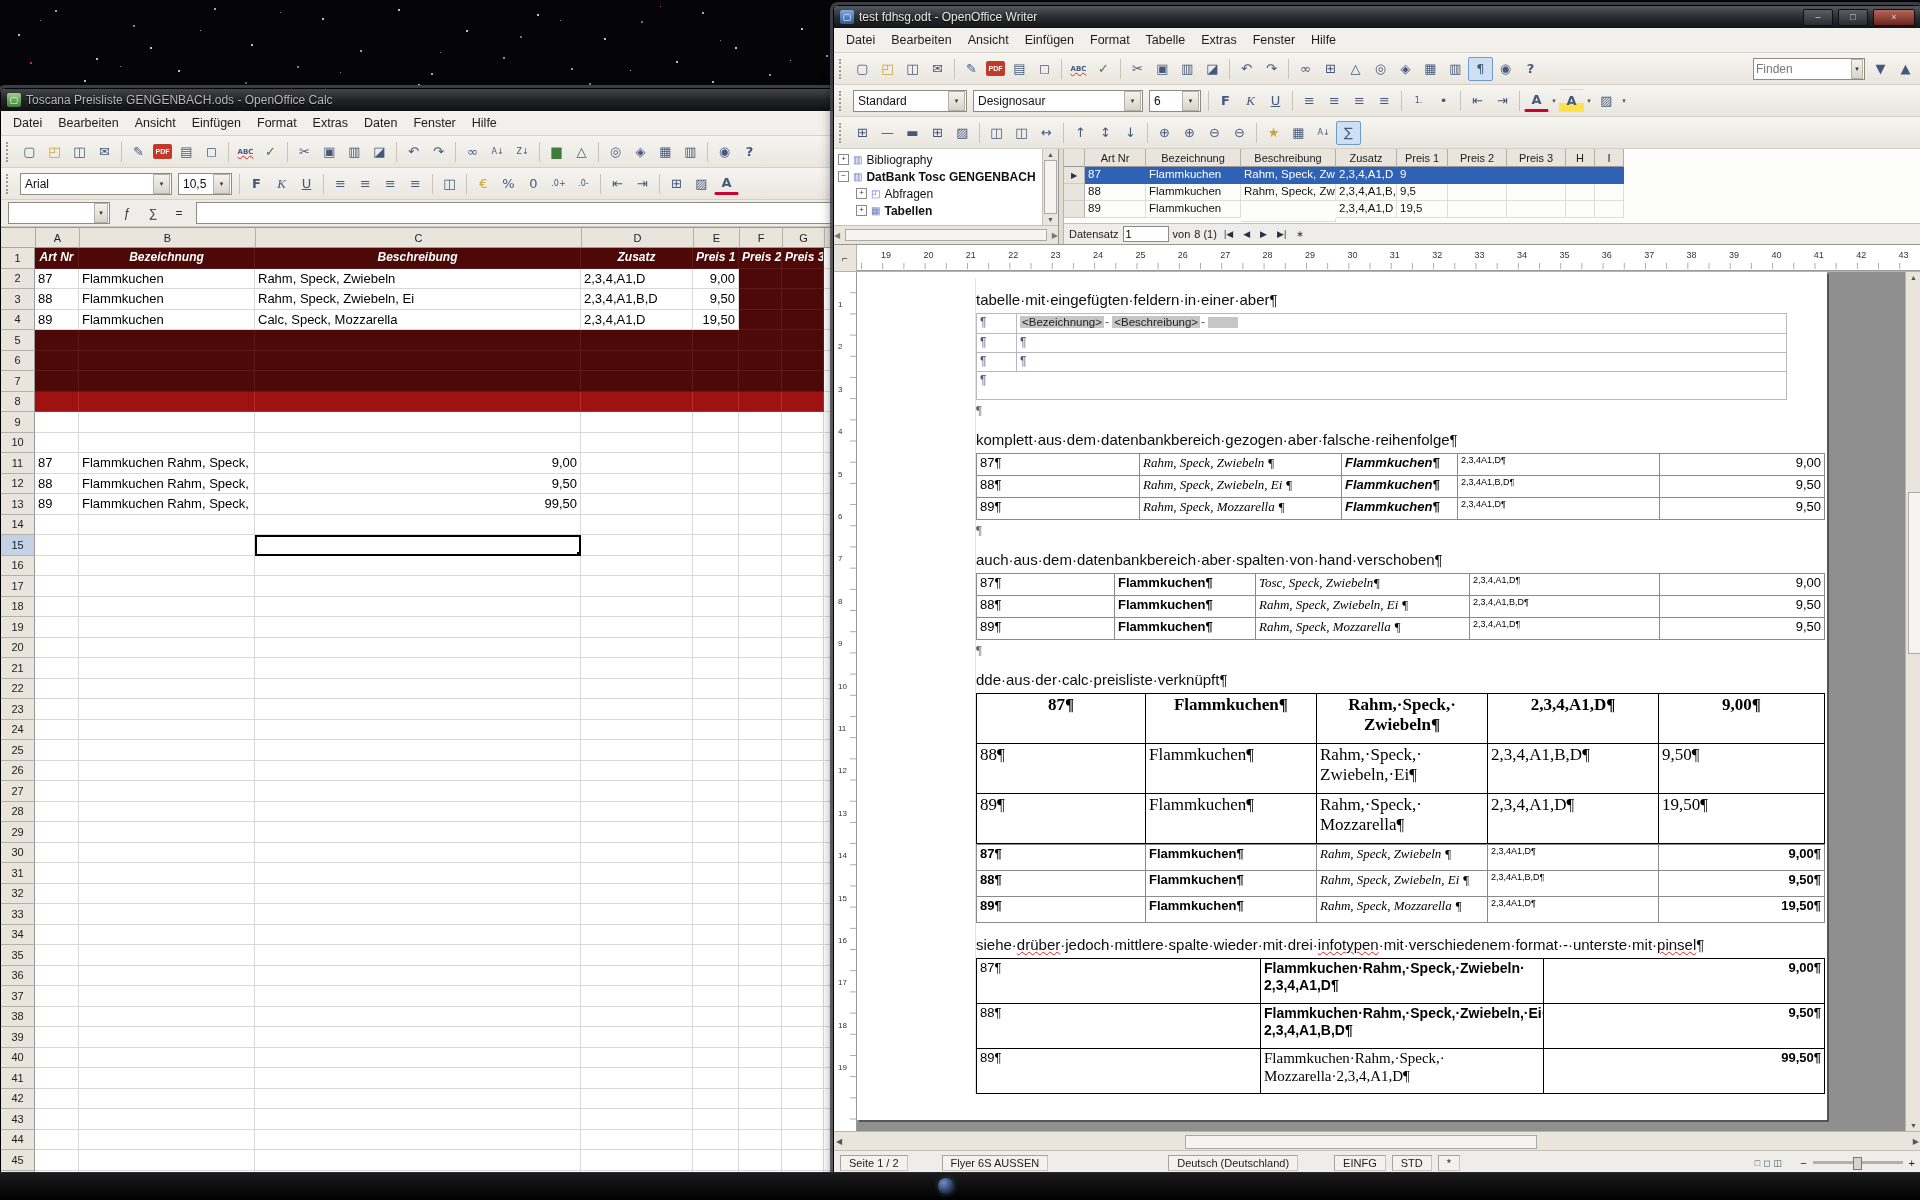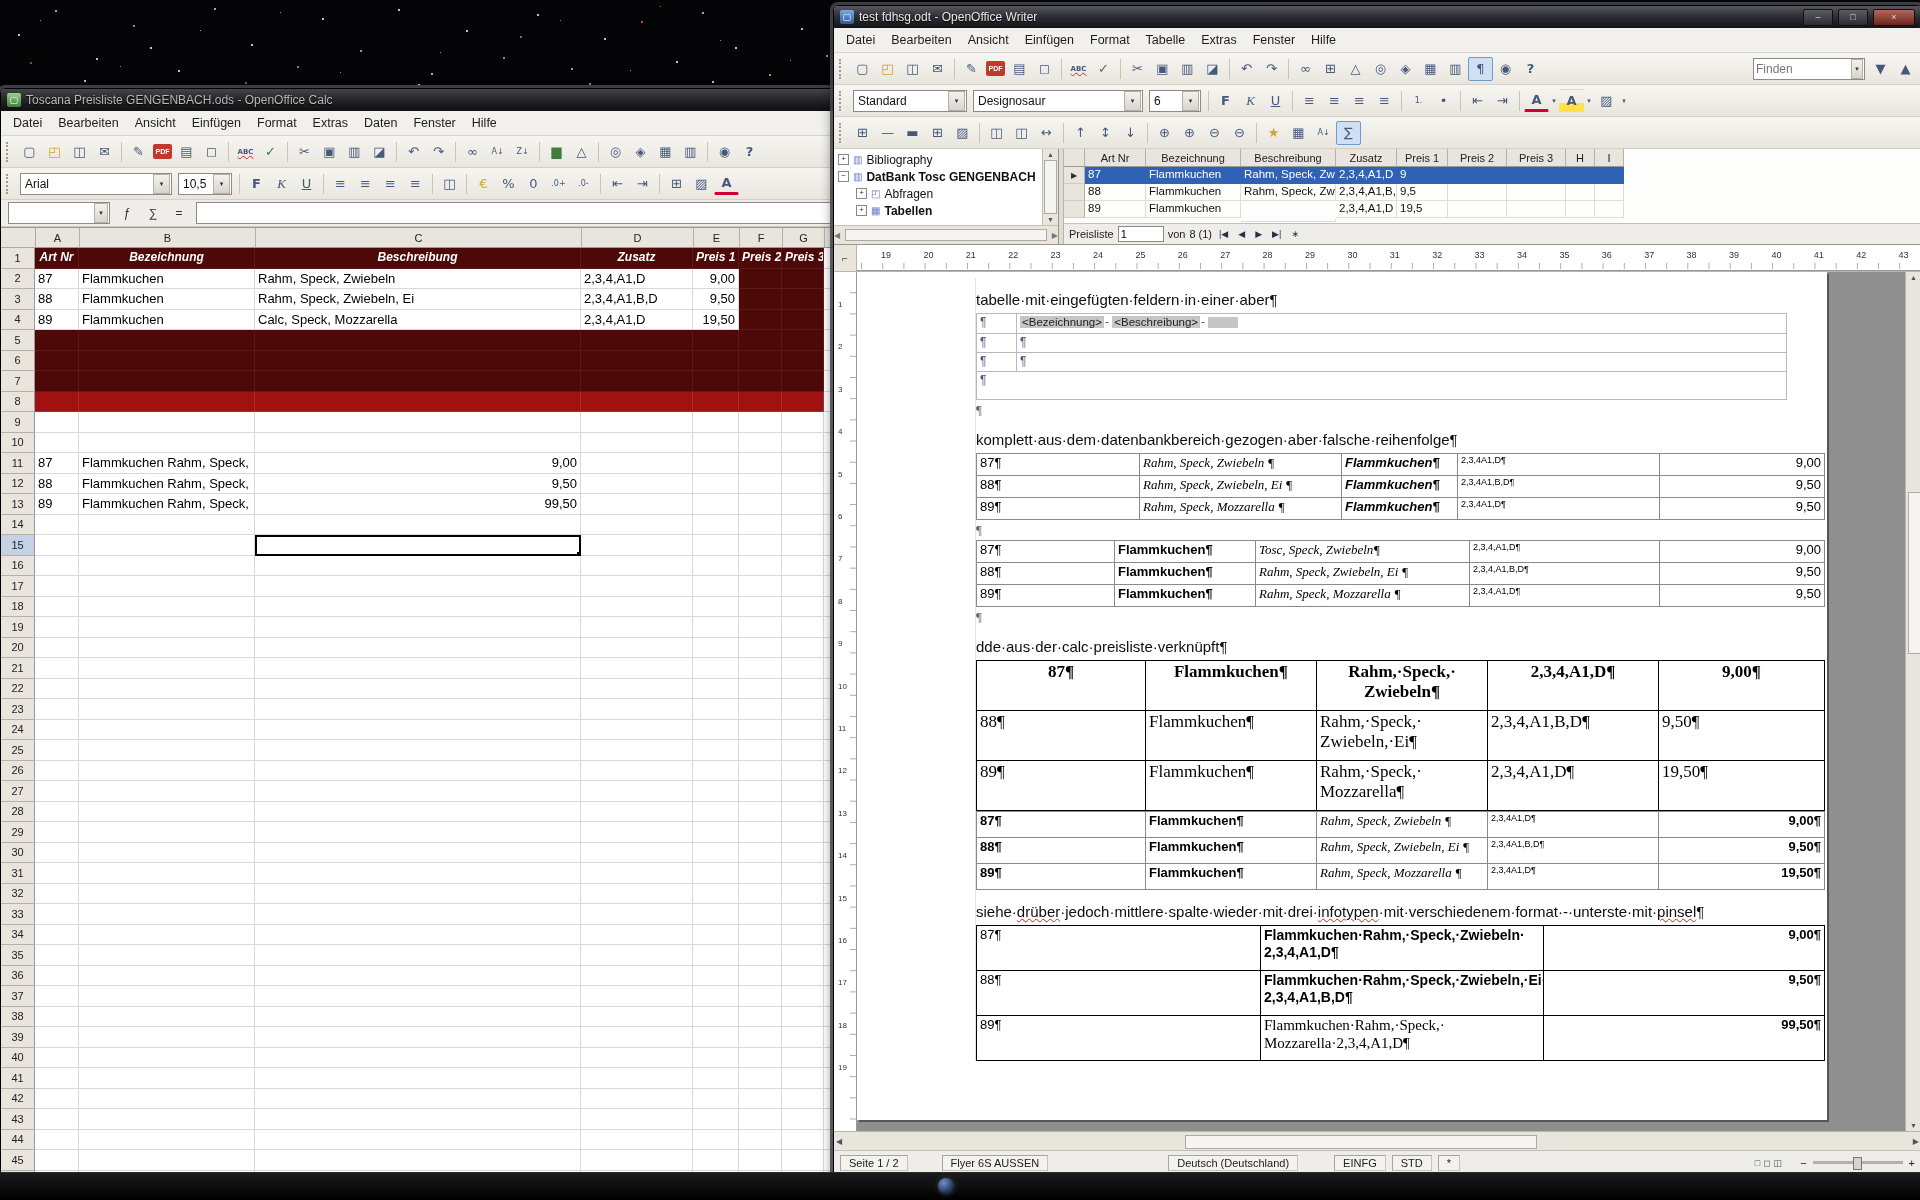--- a/index.html
+++ b/index.html
@@ -1191,21 +1191,21 @@
             <div class="dg-cell" style="width: 95px; margin-top: 18px;">Rahm, Speck, Mo</div>
             <div class="dg-cell" style="width: 61px;">2,3,4,A1,D</div>
             <div class="dg-cell" style="width: 51px;">19,5</div>
             <div class="dg-cell" style="width: 59px;"></div>
             <div class="dg-cell" style="width: 59px;"></div>
             <div class="dg-cell" style="width: 29px;"></div>
             <div class="dg-cell" style="width: 29px;"></div>
           </div>
         </div>
       <div class="recbar">
-        <span>Preisliste</span>
+        <span>Datensatz</span>
         <input value="1" style="">
         <span>von</span>
         <span>8 (1)</span>
         <span class="nav">|◀</span>
         <span class="nav">◀</span>
         <span class="nav">▶</span>
         <span class="nav">▶|</span>
         <span class="nav yel">∗</span>
       </div>
     </div>
@@ -1304,20 +1304,21 @@
                 <div class="dt-cell c-tiny" style="width: 202px; border-color: rgb(138, 138, 138);">2,3,4A1,B,D¶</div>
                 <div class="dt-cell c-price" style="width: 165px; border-color: rgb(138, 138, 138);">9,50</div>
               </div><div class="dt-row" style="height: 22px;">
                 <div class="dt-cell c-sans" style="width: 163px; border-color: rgb(138, 138, 138);">89¶</div>
                 <div class="dt-cell c-ser-it" style="width: 202px; border-color: rgb(138, 138, 138);">Rahm, Speck, Mozzarella ¶</div>
                 <div class="dt-cell c-bold-it" style="width: 116px; border-color: rgb(138, 138, 138);">Flammkuchen¶</div>
                 <div class="dt-cell c-tiny" style="width: 202px; border-color: rgb(138, 138, 138);">2,3,4A1,D¶</div>
                 <div class="dt-cell c-price" style="width: 165px; border-color: rgb(138, 138, 138);">9,50</div>
               </div></div>
           <div class="epar">¶</div>
+          <div class="dhead">auch·aus·dem·datenbankbereich·aber·spalten·von·hand·verschoben¶</div>
           <div class="dtable" style="border-color: rgb(138, 138, 138);"><div class="dt-row" style="height: 22px;">
                 <div class="dt-cell c-sans" style="width: 138px; border-color: rgb(138, 138, 138);">87¶</div>
                 <div class="dt-cell c-bold" style="width: 141px; border-color: rgb(138, 138, 138);">Flammkuchen¶</div>
                 <div class="dt-cell c-ser-it" style="width: 214px; border-color: rgb(138, 138, 138);">Tosc, Speck, Zwiebeln¶</div>
                 <div class="dt-cell c-tiny" style="width: 190px; border-color: rgb(138, 138, 138);">2,3,4,A1,D¶</div>
                 <div class="dt-cell c-price" style="width: 165px; border-color: rgb(138, 138, 138);">9,00</div>
               </div><div class="dt-row" style="height: 22px;">
                 <div class="dt-cell c-sans" style="width: 138px; border-color: rgb(138, 138, 138);">88¶</div>
                 <div class="dt-cell c-bold" style="width: 141px; border-color: rgb(138, 138, 138);">Flammkuchen¶</div>
                 <div class="dt-cell c-ser-it" style="width: 214px; border-color: rgb(138, 138, 138);">Rahm, Speck, Zwiebeln, Ei ¶</div>

